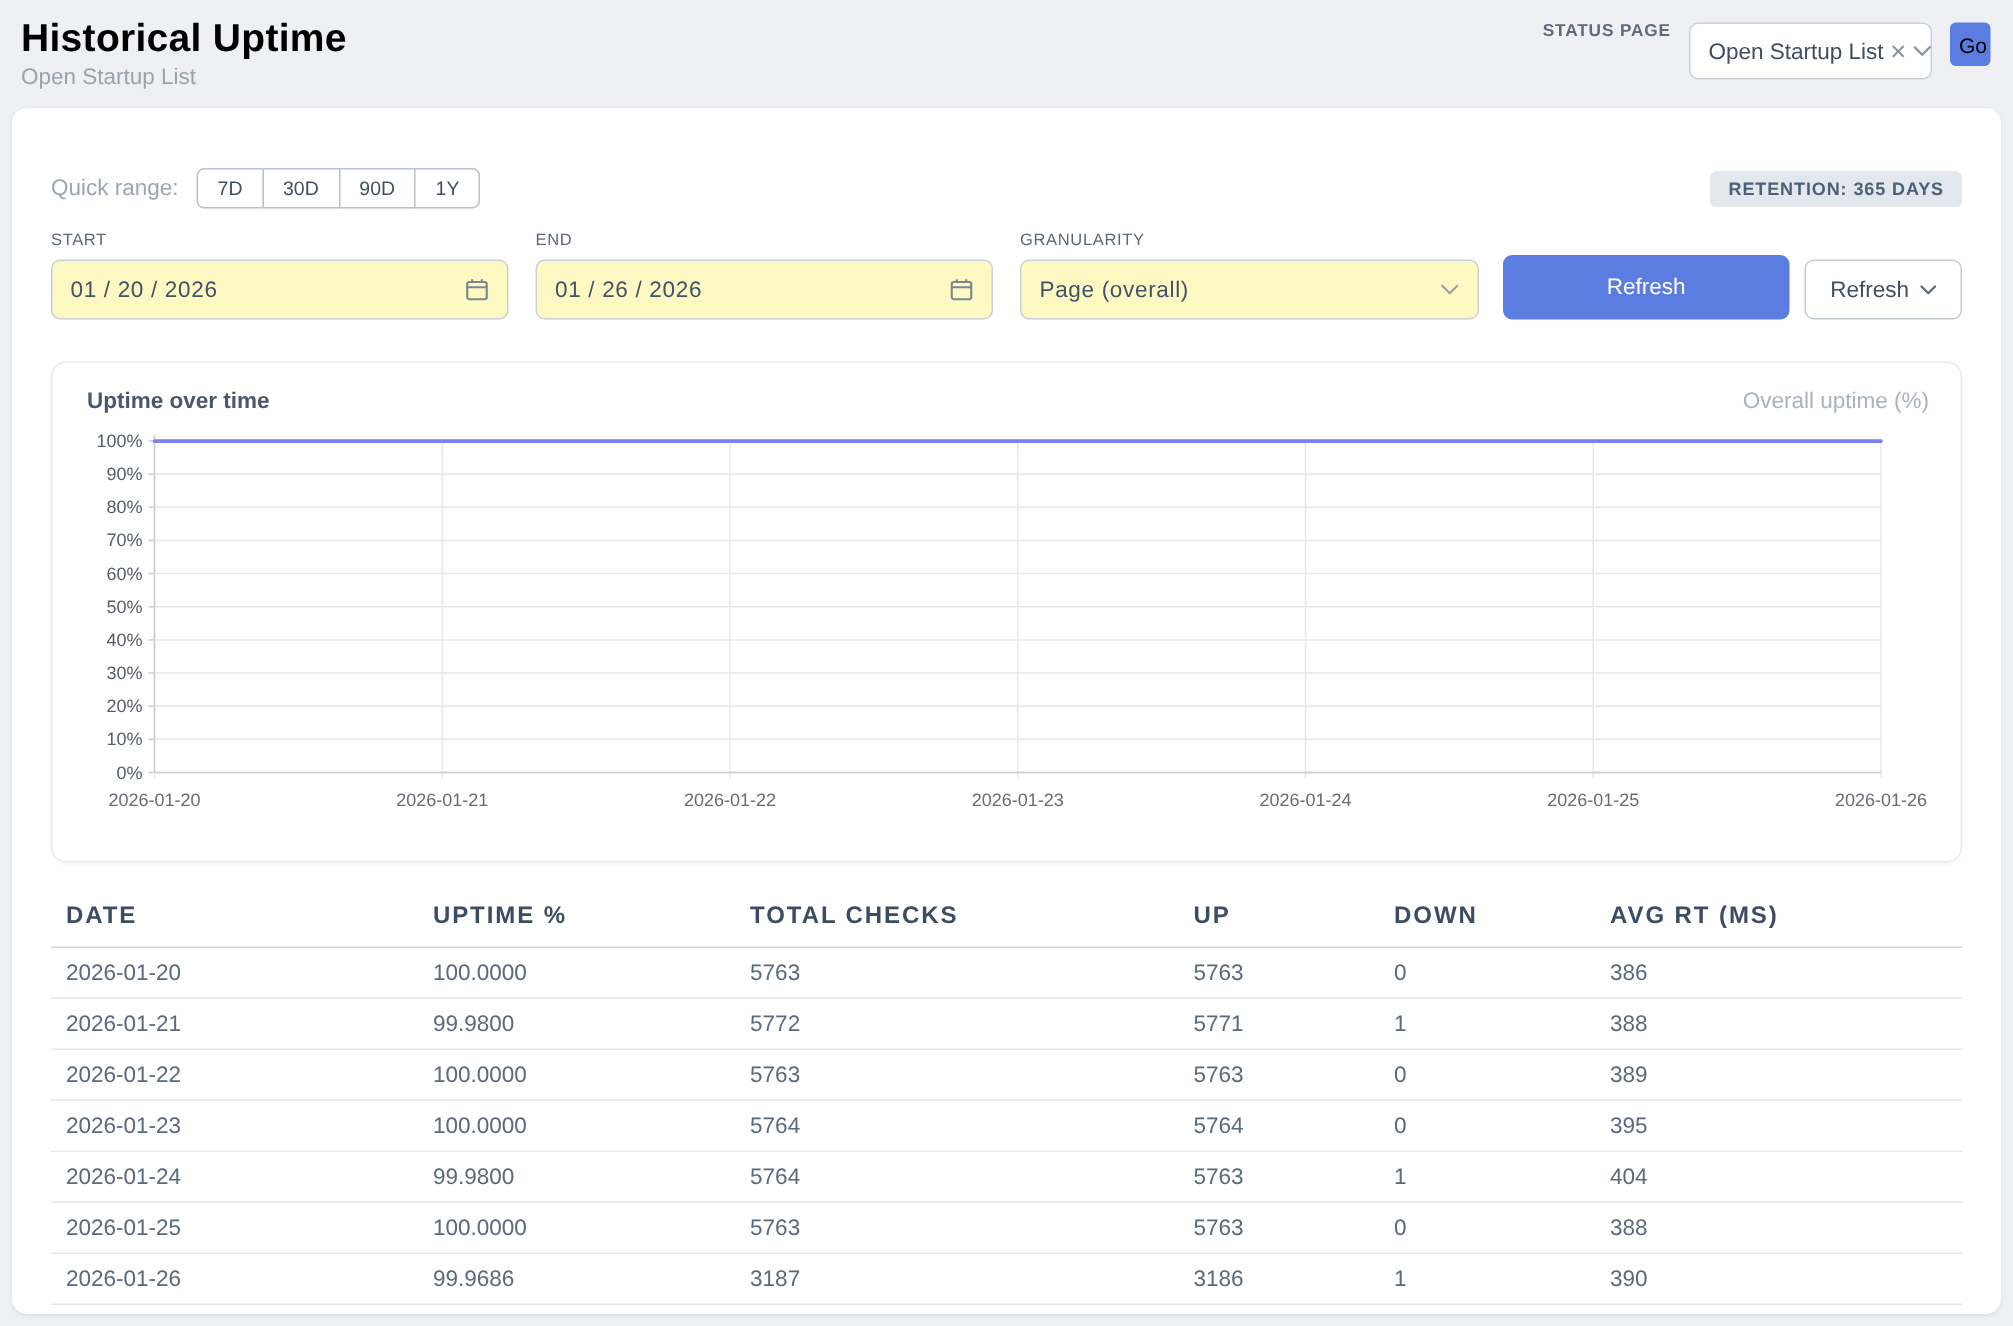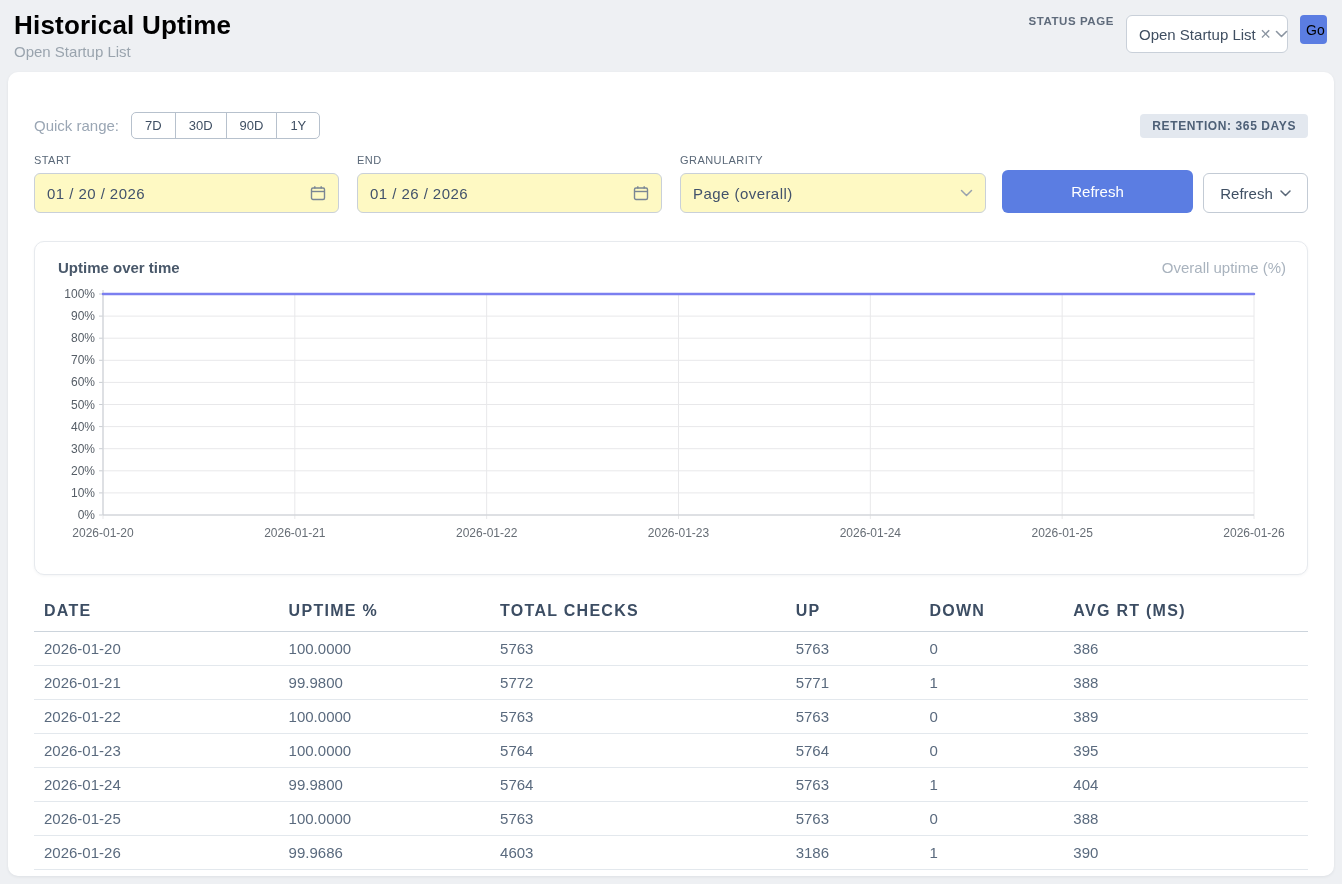--- a/index.html
+++ b/index.html
@@ -315,21 +315,21 @@
             <td>2026-01-25</td>
             <td>100.0000</td>
             <td>5763</td>
             <td>5763</td>
             <td>0</td>
             <td>388</td>
           </tr>
           <tr>
             <td>2026-01-26</td>
             <td>99.9686</td>
-            <td>4603</td>
+            <td>3187</td>
             <td>3186</td>
             <td>1</td>
             <td>390</td>
           </tr>
         </tbody>
     </table>
   </div>
 
 </div>
 

